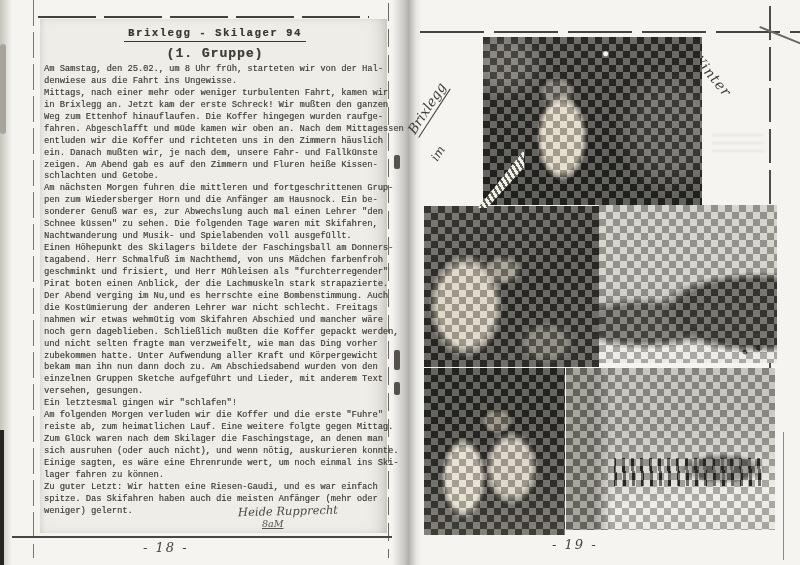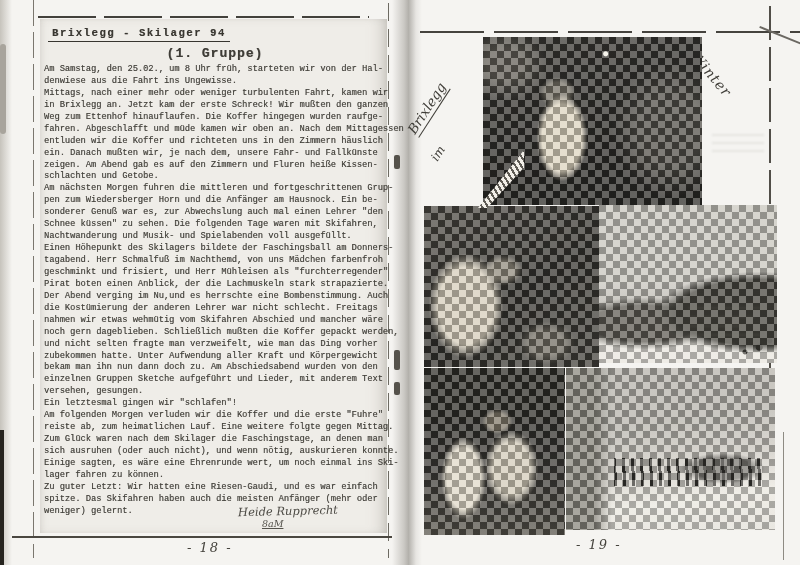--- a/index.html
+++ b/index.html
@@ -26,21 +26,21 @@
   .inner-sheet{left:40px;top:19px;width:347px;height:514px;background:#efede8;
     box-shadow:inset -14px 0 18px -14px rgba(120,115,105,.55), inset 3px 0 8px -4px rgba(120,115,105,.35);}
   .top-rule-left{left:38px;top:16px;width:331px;height:2px;
     background:repeating-linear-gradient(90deg,#43413c 0 58px,rgba(67,65,60,0) 58px 66px);}
   .left-rule{left:33px;top:0;width:1px;height:558px;
     background:repeating-linear-gradient(180deg,#7a766e 0 26px,rgba(122,118,110,0) 26px 32px);}
   .right-rule-lp{left:388px;top:3px;width:1px;height:555px;
     background:repeating-linear-gradient(180deg,#6d6a62 0 18px,rgba(109,106,98,0) 18px 26px);}
   .bottom-rule-lp{left:12px;top:536px;width:380px;height:2px;background:#4a4740;}
 
-  .title-wrap{left:48px;top:22px;width:346px;text-align:left;}
+  .title-wrap{left:42px;top:22px;width:346px;text-align:center;}
   .report-title{
     display:inline-block;font-family:"Liberation Mono",monospace;font-size:10.5px;
     font-weight:bold;letter-spacing:1.6px;color:#383630;
     border-bottom:1px solid #383630;padding:0 4px 2px;
     text-shadow:.4px 0 0 rgba(56,54,48,.5);}
   .report-subtitle{left:42px;top:46px;width:346px;text-align:center;
     font-family:"Liberation Mono",monospace;font-size:13px;font-weight:bold;
     letter-spacing:1px;color:#3e3c36;text-shadow:.4px 0 0 rgba(62,60,54,.5);}
 
   .report-body{left:44px;top:64px;width:346px;
@@ -48,22 +48,22 @@
     color:#44423c;white-space:pre;text-shadow:.35px 0 0 rgba(68,66,60,.55);
     filter:blur(.18px);}
   .report-body .tl{height:11.95px;overflow:visible;}
 
   .signature{left:238px;top:504px;font-family:"DejaVu Serif",serif;font-style:italic;
     font-size:11.5px;color:#4c4a44;transform:rotate(-1.5deg);}
   .signature-class{left:262px;top:518px;font-family:"DejaVu Serif",serif;font-style:italic;
     font-size:9.5px;color:#54524b;text-decoration:underline;}
   .pagenum{font-family:"DejaVu Serif",serif;font-style:italic;font-size:13px;
     letter-spacing:2px;color:#45433d;}
-  .pagenum-left{left:143px;top:540px;margin-left:44px;}
-  .pagenum-right{left:576px;top:537px;font-style:italic;}
+  .pagenum-left{left:143px;top:540px;}
+  .pagenum-right{left:552px;top:537px;font-style:italic;}
 
   
   .top-rule-rp{left:420px;top:31px;width:380px;height:2px;
     background:repeating-linear-gradient(90deg,#45433e 0 64px,rgba(69,67,62,0) 64px 74px);}
   .right-rule-rp{left:769px;top:6px;width:1.5px;height:446px;
     background:repeating-linear-gradient(180deg,#514e48 0 34px,rgba(81,78,72,0) 34px 41px);}
   .corner-diag{left:760px;top:26px;width:48px;height:1.5px;background:#6b6862;
     transform:rotate(22deg);transform-origin:left top;}
   .right-rule-low{left:783px;top:432px;width:1px;height:128px;background:#8e8b83;}
 

